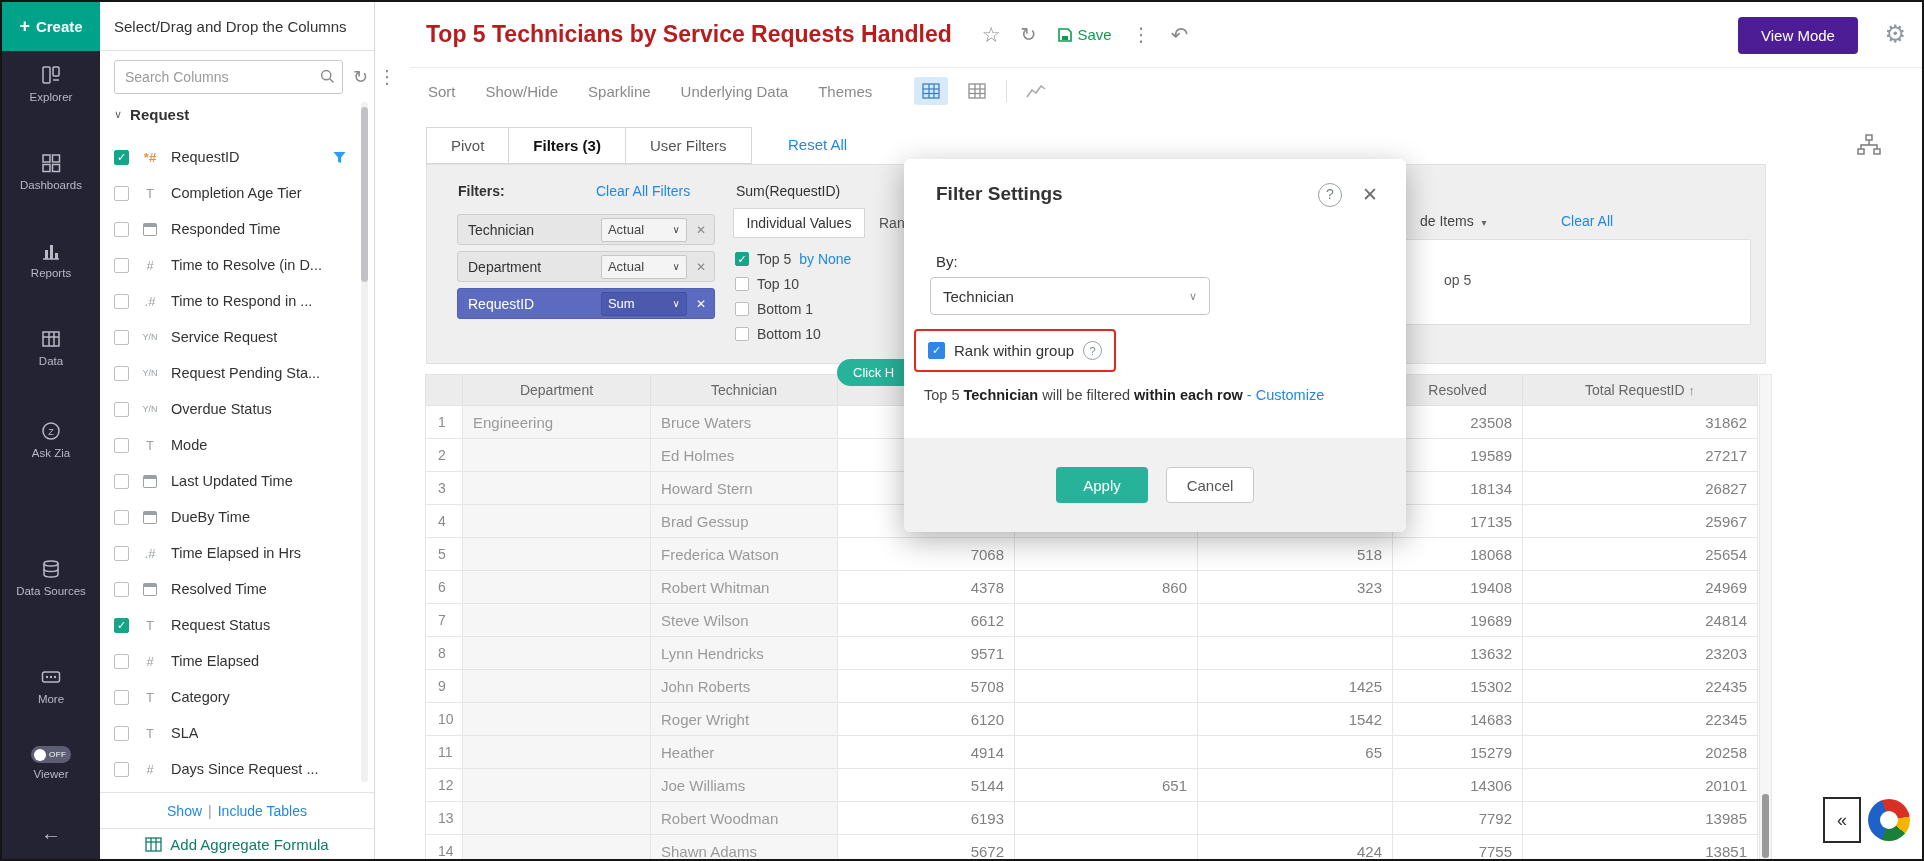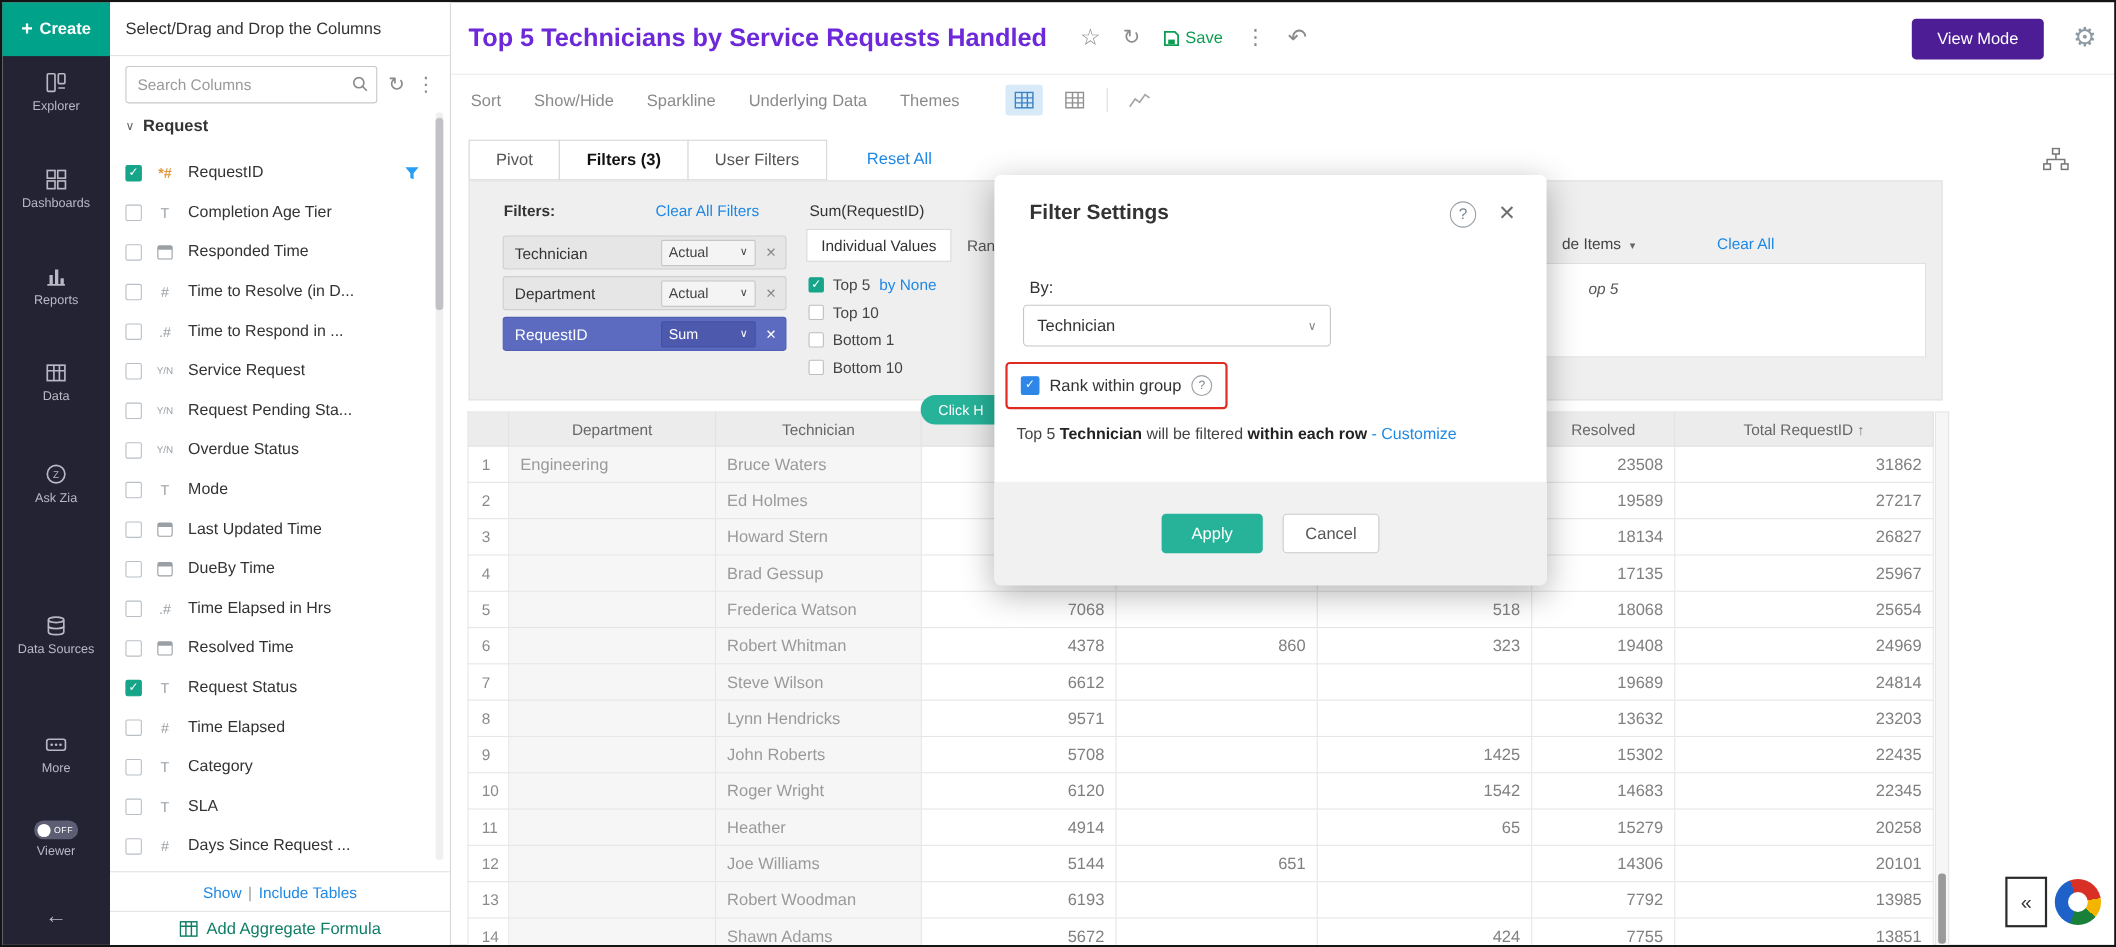--- a/index.html
+++ b/index.html
@@ -12,21 +12,21 @@
   .create-plus { font-size:18px; font-weight:bold; }
   .nav { position:absolute; width:98px; text-align:center; color:#b9b9c6; cursor:pointer; }
   .nav svg { display:block; margin:0 auto; }
   .nlabel { font-size:11.5px; line-height:13px; margin-top:5px; }
   .toggle { width:40px; height:17px; border-radius:9px; background:#5d5d74; margin:0 auto; display:flex; align-items:center; gap:3px; padding:0 3px; }
   .knob { width:12px; height:12px; border-radius:50%; background:#fff; }
   .toggle-label { font-size:8px; color:#fff; letter-spacing:.5px; }
   .back-arrow { font-size:20px; }
 
   
-  .col-panel { position:absolute; left:98px; top:0; width:310px; height:100%; background:#fff; border-right:1px solid #d8d8d8; }
+  .col-panel { position:absolute; left:98px; top:0; width:275px; height:100%; background:#fff; border-right:1px solid #d8d8d8; }
   .panel-header { height:49px; border-bottom:1px solid #e2e2e2; display:flex; align-items:center; padding-left:14px; font-size:15px; color:#333; }
   .search-row { position:absolute; top:57px; left:0; right:0; height:36px; display:flex; align-items:center; padding-left:14px; gap:10px; }
   .search-box { position:relative; width:229px; }
   .search-box input { width:229px; height:34px; border:1px solid #c9c9c9; border-radius:3px; padding:0 32px 0 10px; font-size:14px; color:#333; outline:none; font-family:inherit; }
   .search-box input::placeholder { color:#9a9a9a; }
   .search-ico { position:absolute; right:8px; top:9px; }
   .mini-ico { color:#8a8a8a; font-size:18px; cursor:pointer; }
   .section-row { position:absolute; top:104px; left:14px; display:flex; align-items:center; gap:8px; font-size:15px; color:#333; font-weight:bold; }
   .sec-chev { font-size:11px; color:#666; font-weight:normal; }
   .col-list { position:absolute; top:137px; left:0; right:12px; }
@@ -44,21 +44,21 @@
   .panel-scrollbar { position:absolute; top:100px; right:6px; width:7px; height:680px; background:#f0f0f0; border-radius:4px; }
   .panel-thumb { position:absolute; top:5px; left:0; width:7px; height:175px; background:#c2c2c6; border-radius:4px; }
   .panel-foot1 { position:absolute; top:790px; left:0; right:0; height:36px; border-top:1px solid #e3e3e3; display:flex; align-items:center; justify-content:center; gap:6px; font-size:14px; }
   .panel-foot2 { position:absolute; top:826px; left:0; right:0; bottom:0; border-top:1px solid #e3e3e3; display:flex; align-items:center; justify-content:center; gap:8px; font-size:15px; color:#0e7d66; cursor:pointer; }
   .blue-link { color:#1e88e5; cursor:pointer; }
   .foot-div { color:#9a9a9a; }
 
   
   .main { position:absolute; left:408px; top:0; right:0; bottom:0; }
   .main-header { position:absolute; top:0; left:0; right:0; height:66px; display:flex; align-items:center; padding-left:16px; border-bottom:1px solid #ececec; }
-  .report-title { font-size:23px; font-weight:bold; color:#6d28d9; white-space:nowrap; }
+  .report-title { font-size:23px; font-weight:bold; color:#b91c1c; white-space:nowrap; }
   .header-icons { display:flex; align-items:center; gap:20px; margin-left:30px; color:#8a8a8a; }
   .hicon { font-size:19px; cursor:pointer; color:#8a8a8a; }
   .save-group { display:flex; align-items:center; gap:5px; cursor:pointer; }
   .save-label { color:#0b9d51; font-size:15px; }
   .view-mode { position:absolute; right:64px; top:15px; width:120px; height:37px; background:#4c1d95; color:#fff; border:none; border-radius:4px; font-size:15px; cursor:pointer; font-family:inherit; }
   .gear { position:absolute; right:16px; top:18px; font-size:24px; color:#8e9aa3; cursor:pointer; }
 
   .toolbar { position:absolute; top:66px; left:0; right:0; height:46px; display:flex; align-items:center; padding-left:18px; gap:30px; }
   .tool-item { font-size:15px; color:#8a8a8a; cursor:pointer; white-space:nowrap; }
   .tool-icons { display:flex; align-items:center; gap:12px; margin-left:12px; }
@@ -85,21 +85,21 @@
   .chip.selected .chip-x { color:#fff; }
   .chev { font-size:10px; color:inherit; }
   .value-tab { position:absolute; left:306px; top:43px; width:132px; height:30px; background:#fff; border:1px solid #d6d6d6; text-align:center; line-height:28px; font-size:14px; color:#333; cursor:pointer; }
   .ranges-part { position:absolute; left:452px; top:50px; font-size:14px; color:#555; cursor:pointer; }
   .opt { position:absolute; left:308px; display:flex; align-items:center; gap:8px; font-size:14px; color:#444; cursor:pointer; }
   .opt .cb { width:14px; height:14px; }
   .excl-dd { position:absolute; left:993px; top:48px; font-size:14px; color:#444; cursor:pointer; }
   .dd-arrow { font-size:10px; color:#666; margin-left:4px; }
   .fp-clear { position:absolute; left:1134px; top:48px; font-size:14px; }
   .sel-box { position:absolute; left:962px; top:74px; width:362px; height:86px; background:#fff; border:1px solid #e0e0e0; }
-  .sel-text { position:absolute; left:54px; top:14px; font-size:14px; color:#555;font-style:italic; }
+  .sel-text { position:absolute; left:54px; top:32px; font-size:14px; color:#555; }
 
   .click-h { position:absolute; top:357px; left:427px; width:122px; height:27px; border-radius:14px; background:#27b399; color:#fff; font-size:13px; line-height:27px; padding-left:16px; cursor:pointer; z-index:5; white-space:nowrap; overflow:hidden; }
 
   
   .grid { position:absolute; top:372px; left:15px; }
   table { border-collapse:collapse; table-layout:fixed; width:1332px; background:#fff; border:1px solid #dcdcdc; }
   th { height:31px; background:#ececec; color:#666; font-size:14px; font-weight:normal; border:1px solid #e2e2e2; text-align:center; }
   td { height:33px; font-size:15px; border:1px solid #e6e6e6; color:#808080; padding:0 10px; }
   td.c-num { color:#8a8a8a; font-size:14px; padding-left:12px; background:#fff; }
   td.c-dept, td.c-tech { background:#f6f6f6; color:#9a9a9a; text-align:left; }

